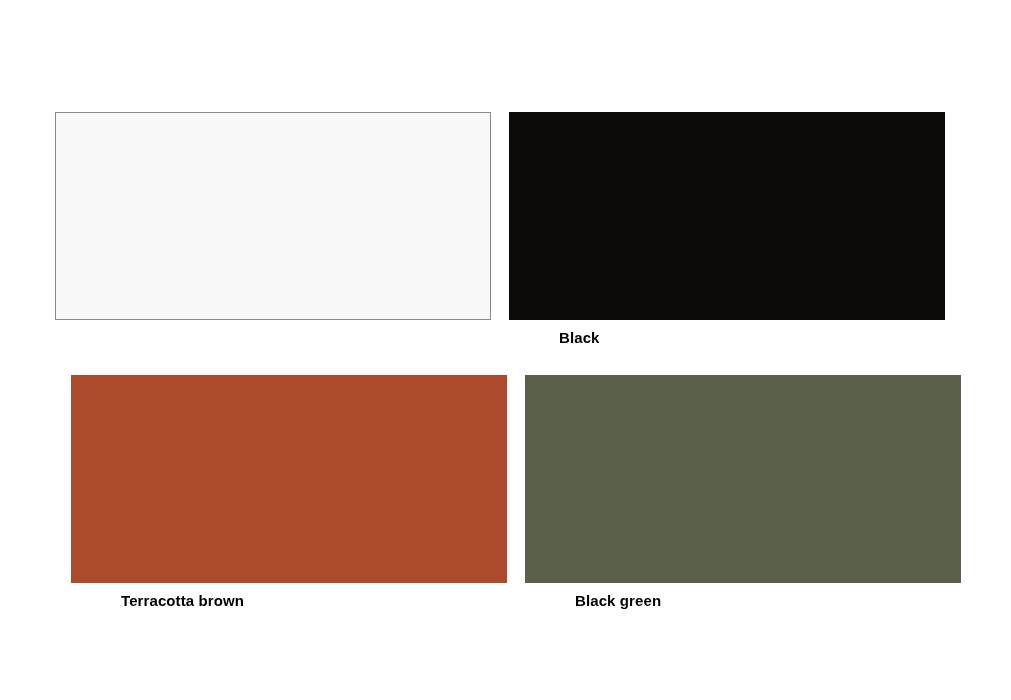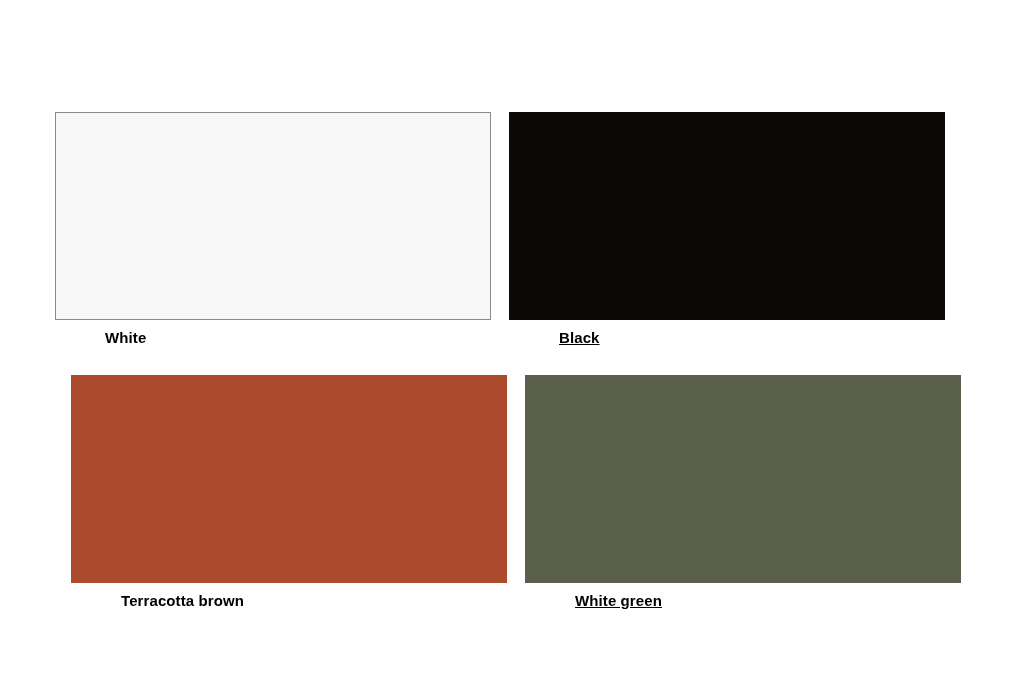--- a/index.html
+++ b/index.html
@@ -22,21 +22,21 @@
     background: #ffffff;
   }
 
   .swatch-cell {
     position: absolute;
     width: 436px;
   }
 
   
   .col-1 { left: 55px; }
-  .col-2 { left: 509px; text-decoration: underline; }
+  .col-2 { left: 509px; }
   .row-1 { top: 112px; }
   .row-2 { top: 375px; padding-left: 16px; }
 
   .swatch-chip {
     width: 436px;
     height: 208px;
     box-sizing: border-box;
     display: block;
   }
 
@@ -56,31 +56,30 @@
     letter-spacing: 0.1px;
   }
 </style>
 </head>
 <body style="background: rgb(255, 255, 255);">
 
 <div id="palette-canvas">
 
   <div class="swatch-cell col-1 row-1">
     <div class="swatch-chip bordered" style="background-color: rgb(249, 248, 248); border-color: rgb(138, 138, 142);"></div>
-    <span class="swatch-label" style="color: rgb(0, 0, 0);">White</span>
   </div>
 
   <div class="swatch-cell col-2 row-1">
     <div class="swatch-chip" style="background-color: rgb(12, 10, 7);"></div>
     <span class="swatch-label" style="color: rgb(0, 0, 0);">Black</span>
   </div>
 
   <div class="swatch-cell col-1 row-2">
     <div class="swatch-chip" style="background-color: rgb(171, 74, 44);"></div>
     <span class="swatch-label" style="color: rgb(0, 0, 0);">Terracotta brown</span>
   </div>
 
   <div class="swatch-cell col-2 row-2">
     <div class="swatch-chip" style="background-color: rgb(90, 96, 73);"></div>
-    <span class="swatch-label" style="color: rgb(0, 0, 0);">White green</span>
+    <span class="swatch-label" style="color: rgb(0, 0, 0);">Black green</span>
   </div>
 
 </div>
 
 </body></html>

